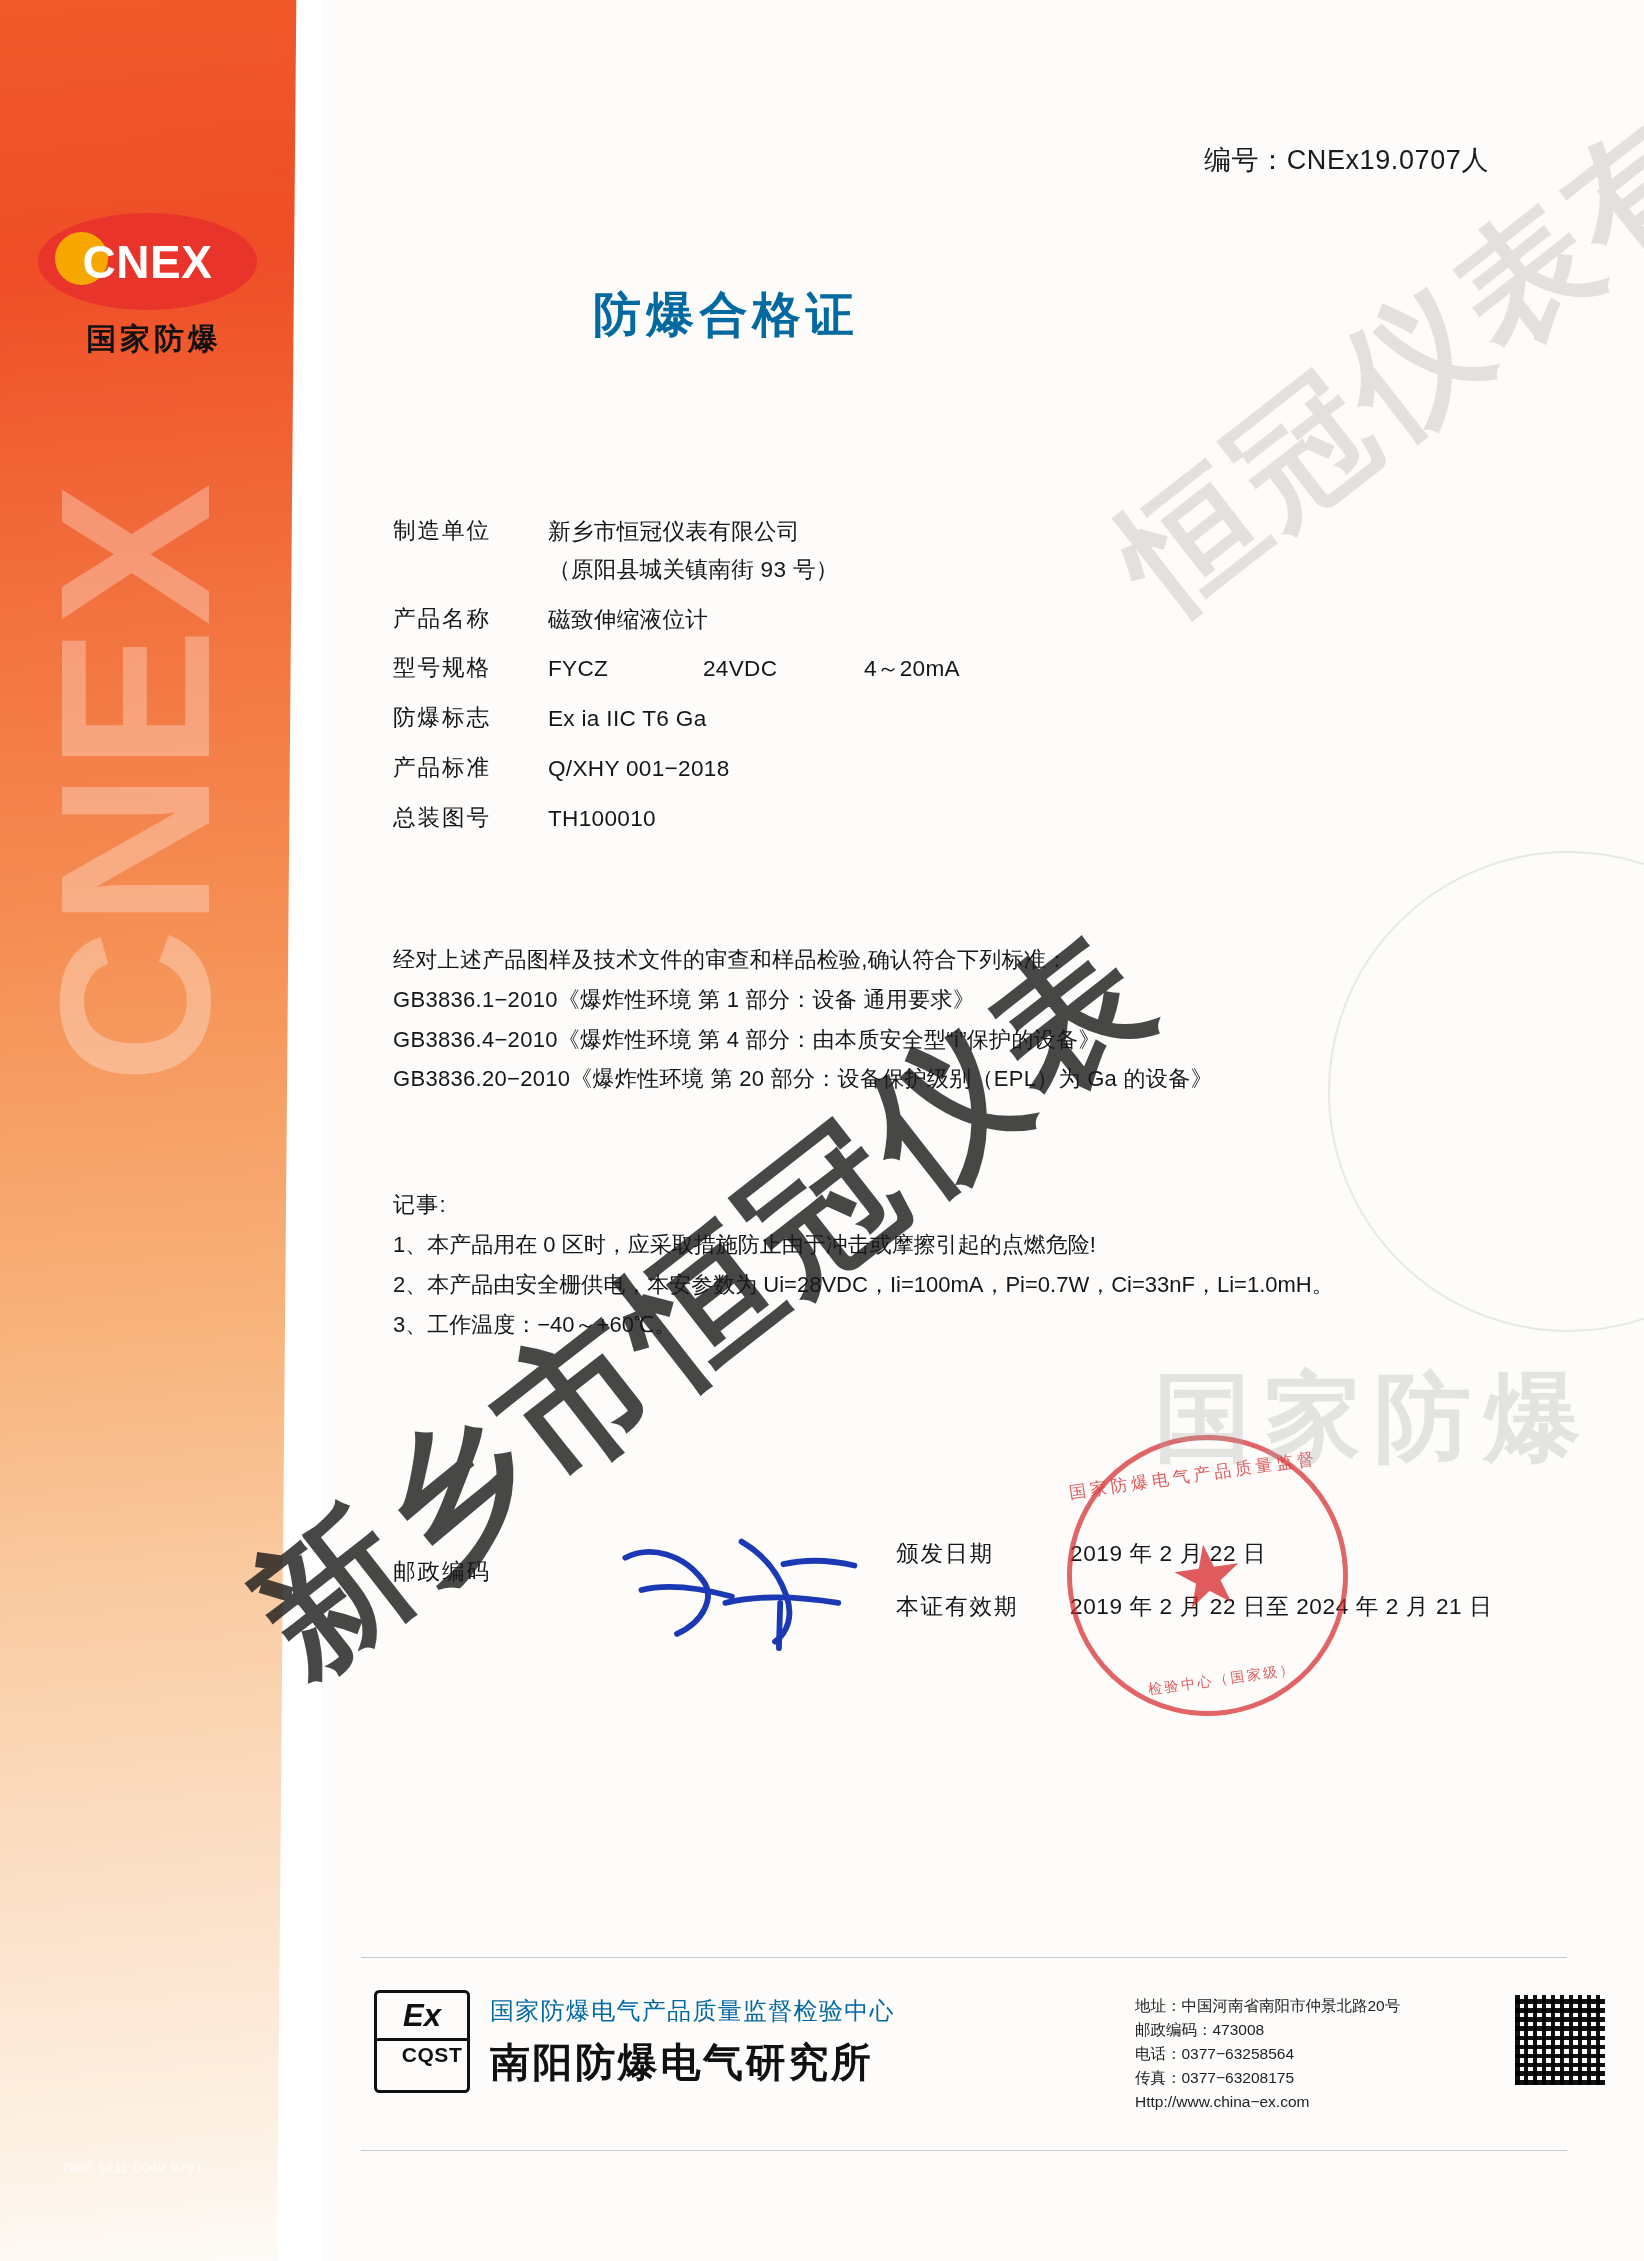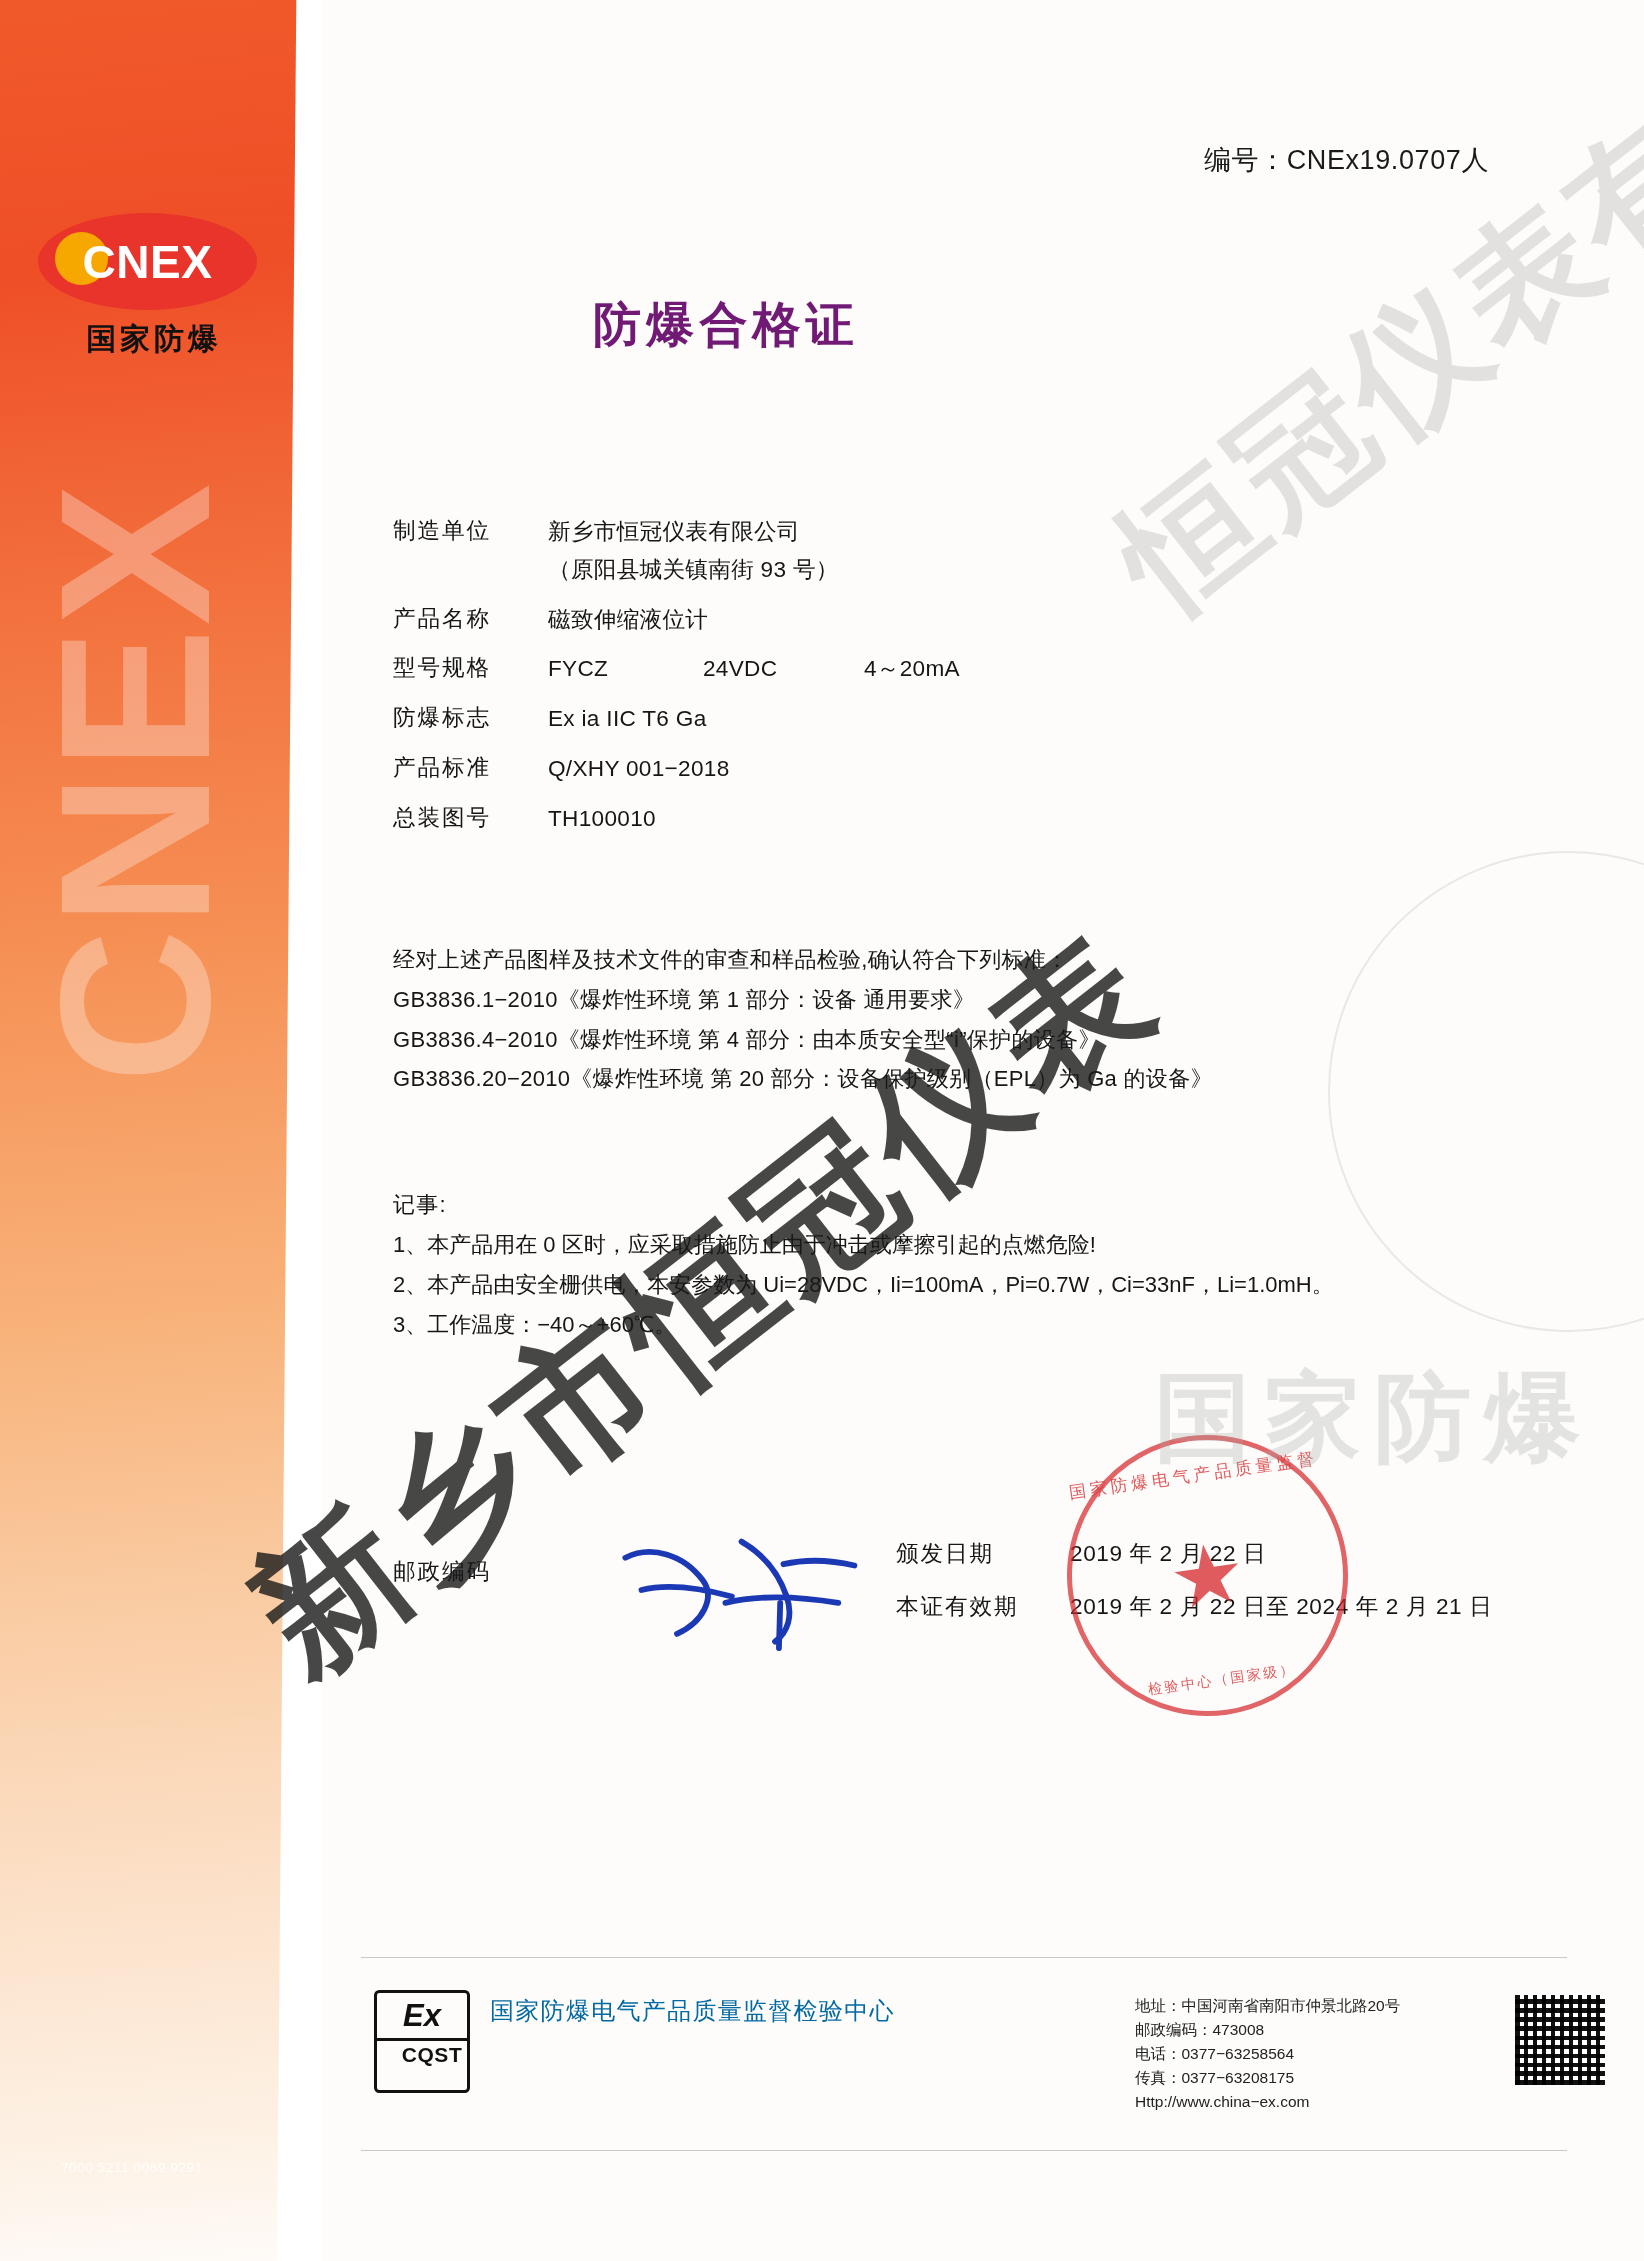--- a/index.html
+++ b/index.html
@@ -86,25 +86,25 @@
     right: 155px;
     top: 142px;
     font-size: 27px;
     color: #1a1a1a;
     letter-spacing: 0.6px;
   }
 
   .doc-title {
     position: absolute;
     left: 271px;
-    top: 293px;
+    top: 283px;
     font-size: 48px;
     font-weight: bold;
     letter-spacing: 5.2px;
-    color: #701a75;
+    color: #0369a1;
   }
 
   
   .logo {
     position: absolute;
     left: -284px;
     top: 213px;
     width: 232px;
     text-align: center;
   }
@@ -562,20 +562,21 @@
 
     <div class="footer-rule"></div>
     <div class="footer">
       <div class="ex-badge">
         <div class="ex-top">Ex</div>
         <div class="ex-line"></div>
         <div class="ex-bottom">CQST</div>
       </div>
       <div class="footer-org">
         <div class="line1">国家防爆电气产品质量监督检验中心</div>
+        <div class="line2">南阳防爆电气研究所</div>
       </div>
       <div class="footer-contact" style="white-space: pre-line;">地址：中国河南省南阳市仲景北路20号
 邮政编码：473008
 电话：0377−63258564
 传真：0377−63208175
 Http://www.china−ex.com</div>
       <div class="qr"></div>
     </div>
     <div class="footer-rule2"></div>
 

